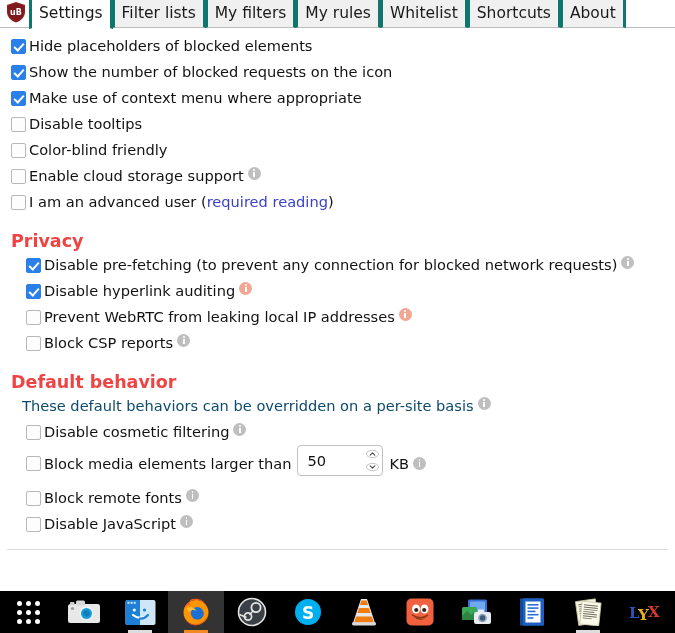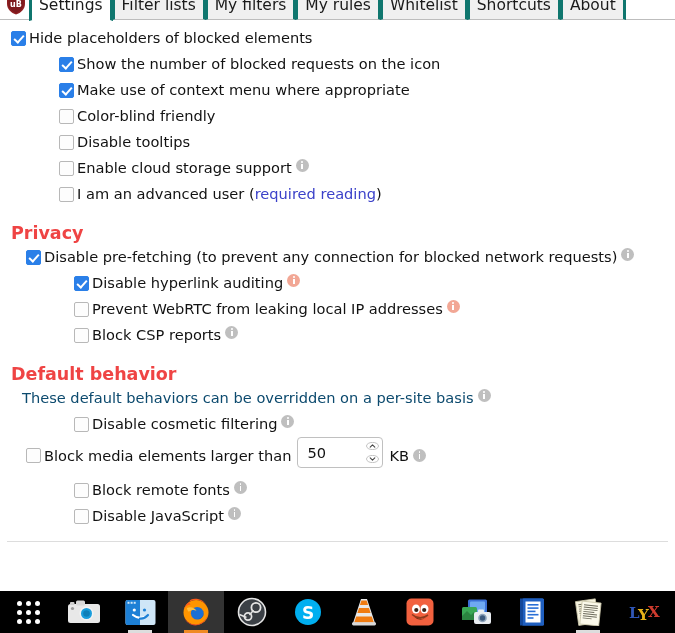--- a/index.html
+++ b/index.html
@@ -11,21 +11,21 @@
   }
   #page {
     position: relative;
     width: 675px; height: 633px;
     background: #ffffff;
   }
 
   
   .tabbar {
     position: relative;
-    height: 20px;
+    height: 28px;
     background: #ffffff;
     display: flex;
     align-items: flex-end;
     padding-left: 3px;
     box-sizing: border-box;
   }
   .tabbar::after {
     content: "";
     position: absolute;
     left: 0; right: 0; bottom: 0;
@@ -76,21 +76,21 @@
   }
   .row {
     display: flex;
     align-items: flex-start;
     font-size: 14.6px;
     color: #121212;
     line-height: 18px;
     margin: 0;
     padding: 0 12px 0 11px;
   }
-  .row.pad-top { margin-top: 8px; margin-left: 48px; }
+  .row.pad-top { margin-top: 8px; }
   .row.indent { padding-left: 26px; }
 
   .cb {
     width: 15px; height: 15px;
     flex: 0 0 auto;
     box-sizing: border-box;
     margin: 2px 3px 0 0;
     border: 1px solid #b8b8b8;
     border-radius: 2px;
     background: #fdfdfd;
@@ -291,26 +291,26 @@
       <span class="lbl clickable">Show the number of blocked requests on the icon</span>
     </div>
 
     <div class="row pad-top">
       <span class="cb checked"></span>
       <span class="lbl clickable">Make use of context menu where appropriate</span>
     </div>
 
     <div class="row pad-top">
       <span class="cb"></span>
+      <span class="lbl clickable">Disable tooltips</span>
+    </div>
+
+    <div class="row pad-top">
+      <span class="cb"></span>
       <span class="lbl clickable">Color-blind friendly</span>
-    </div>
-
-    <div class="row pad-top">
-      <span class="cb"></span>
-      <span class="lbl clickable">Disable tooltips</span>
     </div>
 
     <div class="row pad-top">
       <span class="cb"></span>
       <span class="lbl clickable">Enable cloud storage support</span>
       <span class="info"></span>
     </div>
 
     <div class="row pad-top">
       <span class="cb"></span>

